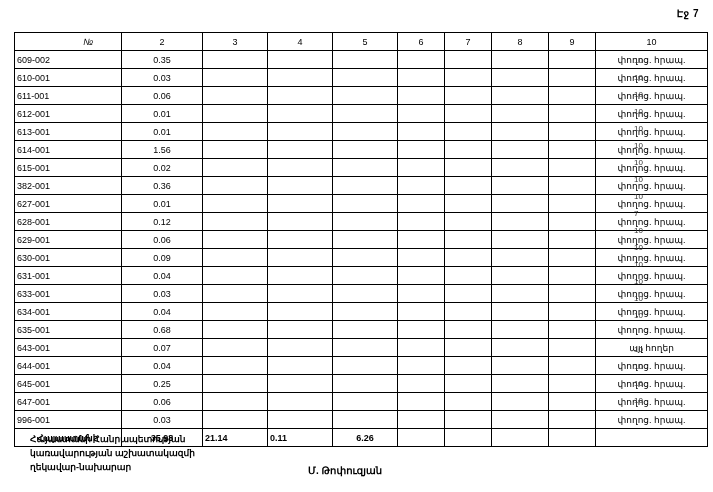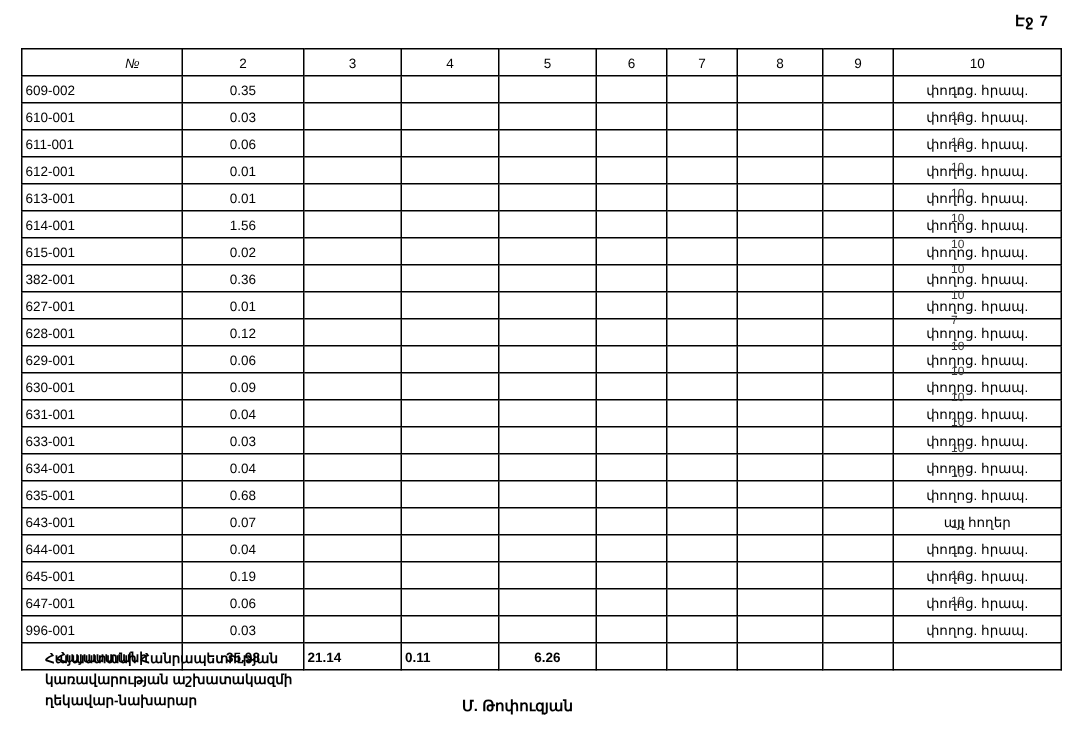--- a/index.html
+++ b/index.html
@@ -353,21 +353,21 @@
           <td class="c3"></td>
           <td class="c4"></td>
           <td class="c5"></td>
           <td class="c6"></td>
           <td class="c7"></td>
           <td class="c8"></td>
           <td class="c9">փողոց. հրապ.</td>
         </tr>
         <tr>
           <td class="c0 code-cell">645-001</td>
-          <td class="c1">0.19</td>
+          <td class="c1">0.25</td>
           <td class="c2"></td>
           <td class="c3"></td>
           <td class="c4"></td>
           <td class="c5"></td>
           <td class="c6"></td>
           <td class="c7"></td>
           <td class="c8"></td>
           <td class="c9">փողոց. հրապ.</td>
         </tr>
         <tr>

